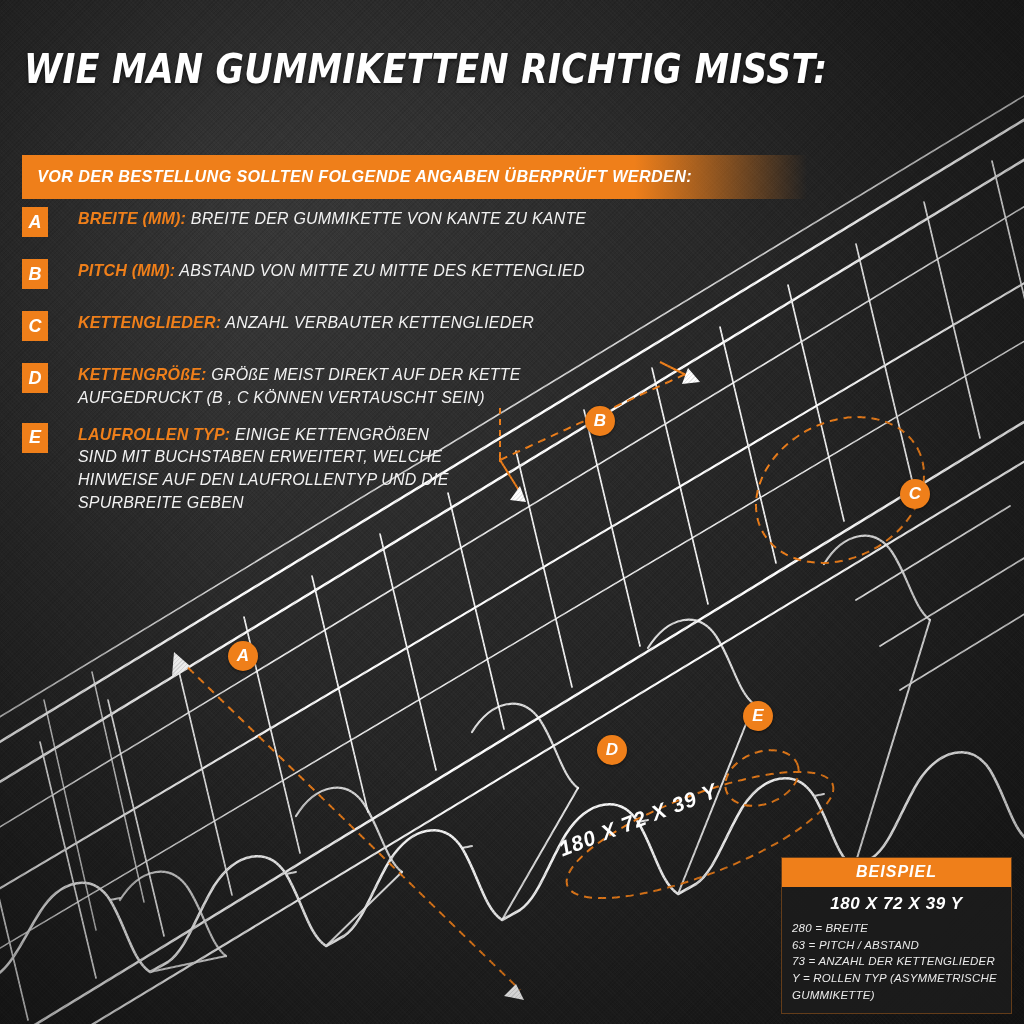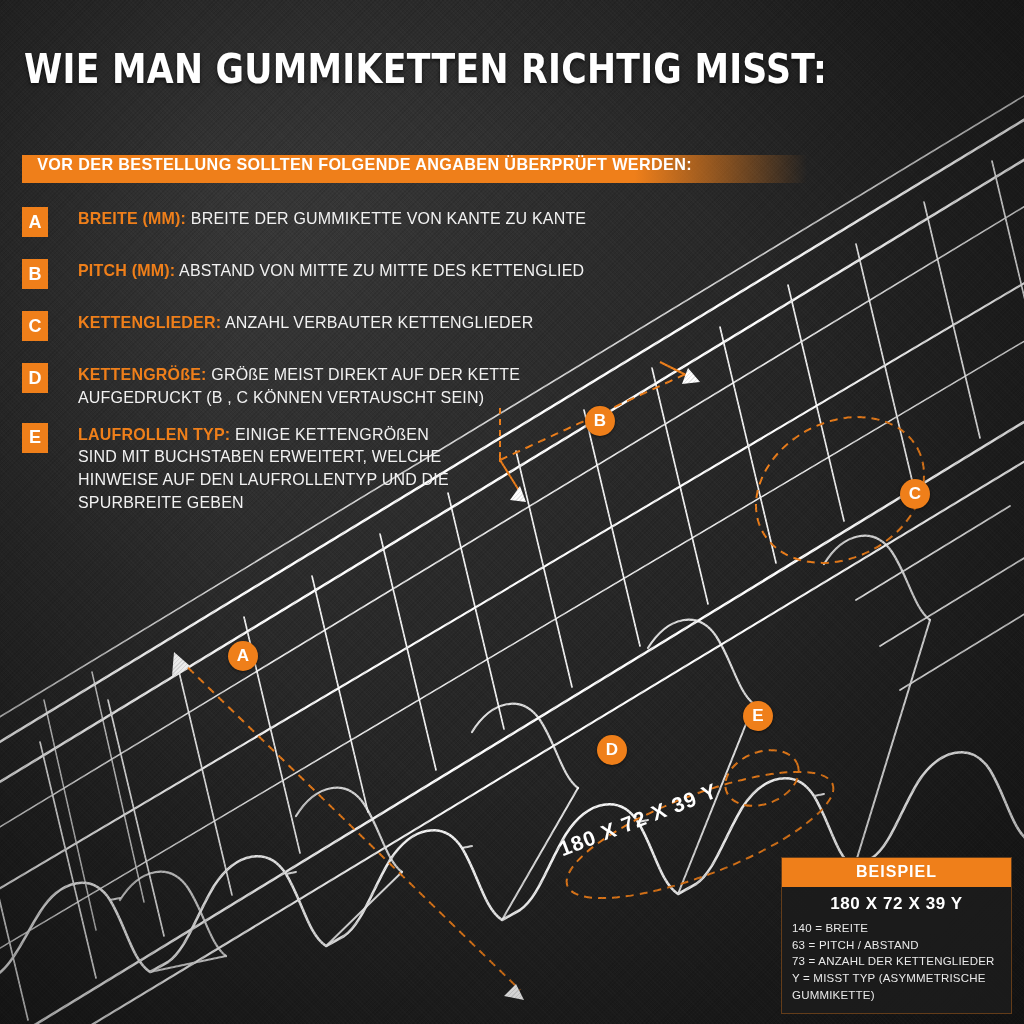--- a/index.html
+++ b/index.html
@@ -10,20 +10,21 @@
   #page {
     position: relative;
     width: 1024px;
     height: 1024px;
     overflow: hidden;
     background:
       radial-gradient(circle at 22% 18%, #3a3a3a 0%, #2b2b2b 35%, #232323 60%, #1c1c1c 100%),
       #262626;
     font-family: "Liberation Sans", sans-serif;
     color: #ffffff;
+    font-style: italic;
   }
   
   #noise {
     position: absolute;
     inset: 0;
     background-image:
       repeating-linear-gradient(45deg, rgba(255,255,255,0.018) 0px, rgba(255,255,255,0.018) 1px, rgba(0,0,0,0) 1px, rgba(0,0,0,0) 3px),
       repeating-linear-gradient(-45deg, rgba(0,0,0,0.10) 0px, rgba(0,0,0,0.10) 1px, rgba(0,0,0,0) 1px, rgba(0,0,0,0) 3px);
     pointer-events: none;
     z-index: 2;
@@ -64,23 +65,24 @@
     transform-origin: left top;
     text-shadow: 0 2px 4px rgba(0,0,0,0.6);
   }
 
   
   .subtitle-bar {
     position: absolute;
     left: 22px;
     top: 155px;
     width: 785px;
-    height: 28px;
+    height: 44px;
     background: linear-gradient(90deg, #ef7f1a 0%, #ef7f1a 78%, rgba(239,127,26,0.0) 100%);
     display: flex;
+    align-items: center;
   }
   .subtitle-bar span {
     padding-left: 16px;
     font-size: 17px;
     font-weight: bold;
     letter-spacing: 0.4px;
     color: #ffffff;
     transform: scaleX(0.95);
     transform-origin: left center;
     white-space: nowrap;
@@ -385,21 +387,21 @@
     <div class="marker" style="left:228px; top:641px;">A</div>
     <div class="marker" style="left:597px; top:735px;">D</div>
     <div class="marker" style="left:743px; top:701px;">E</div>
 
     <div class="size-label">180 X 72 X 39 Y</div>
 
     <div class="example">
       <div class="example-head">BEISPIEL</div>
       <div class="example-code">180 X 72 X 39 Y</div>
       <div class="example-lines">
-        <div>140 = BREITE</div>
+        <div>280 = BREITE</div>
         <div>63 = PITCH / ABSTAND</div>
         <div>73 = ANZAHL DER KETTENGLIEDER</div>
-        <div>Y = MISST TYP (ASYMMETRISCHE GUMMIKETTE)</div>
+        <div>Y = ROLLEN TYP (ASYMMETRISCHE GUMMIKETTE)</div>
       </div>
     </div>
 
   </div>
 </div>
 
 </body></html>

